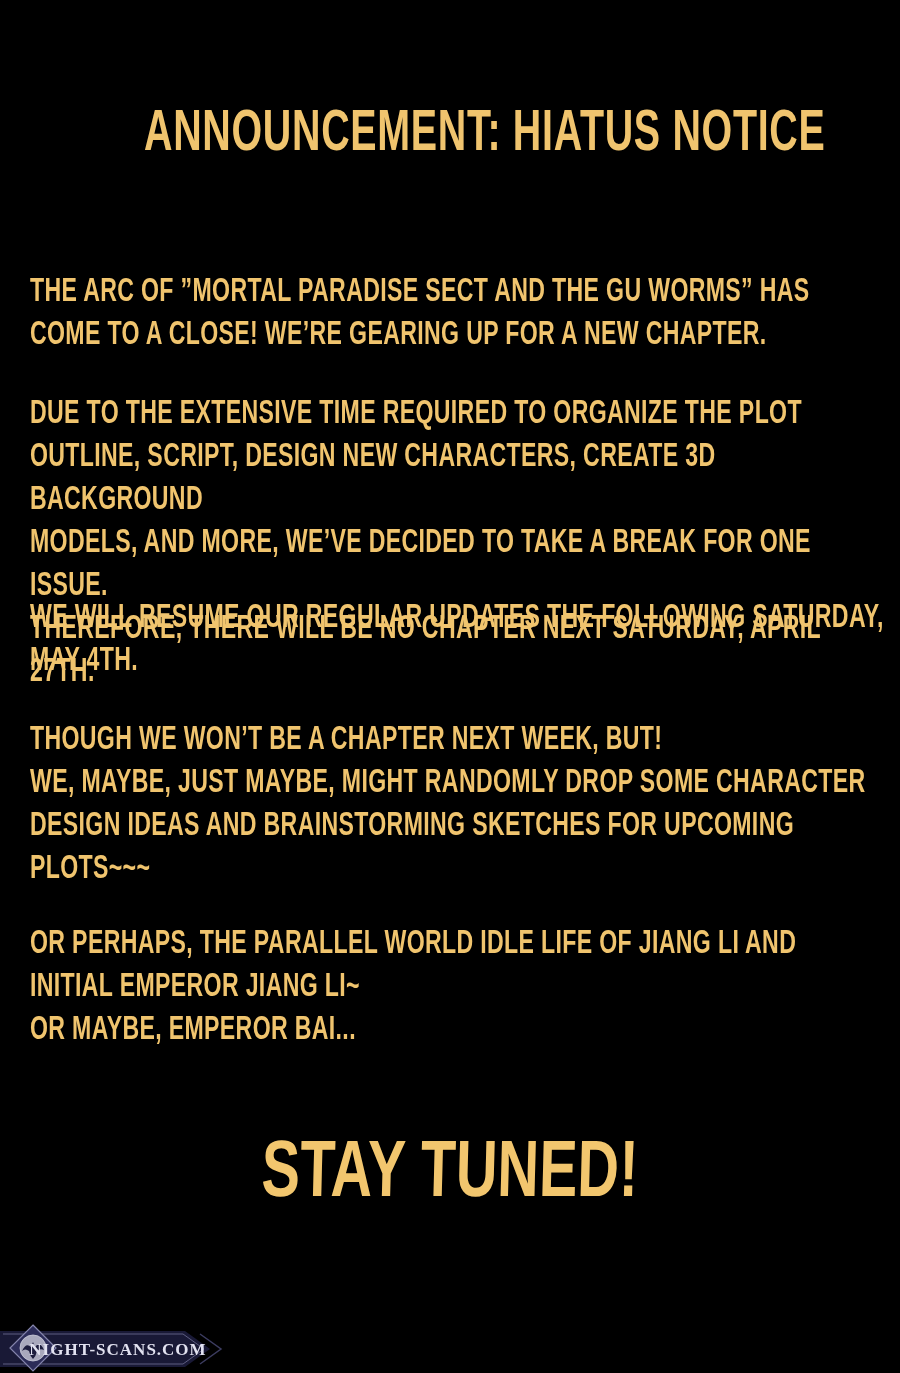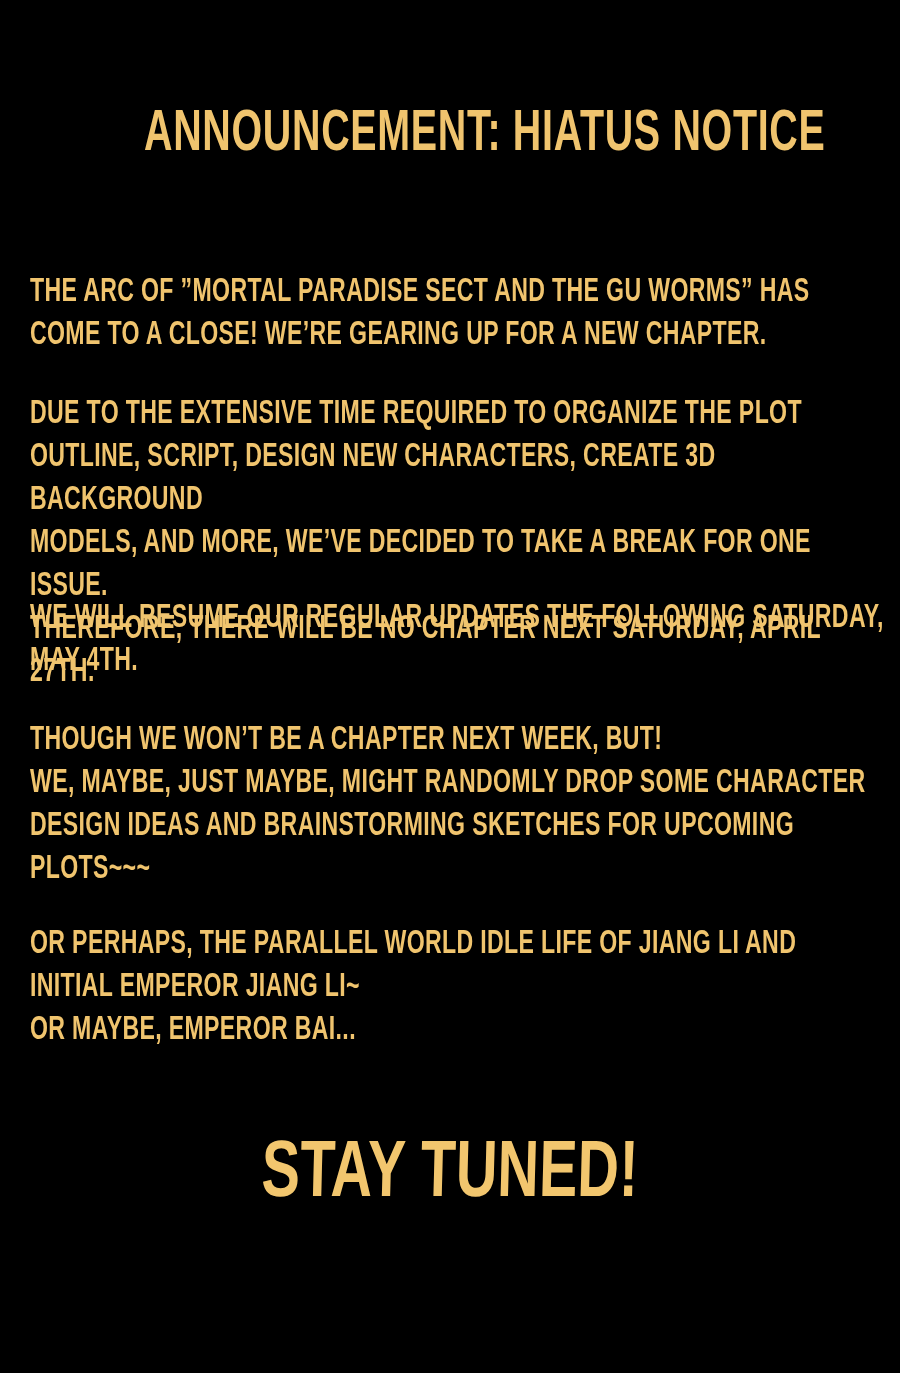--- a/index.html
+++ b/index.html
@@ -71,14 +71,32 @@
 WE, MAYBE, JUST MAYBE, MIGHT RANDOMLY DROP SOME CHARACTER
 DESIGN IDEAS AND BRAINSTORMING SKETCHES FOR UPCOMING
 PLOTS~~~</div>
 
   <div class="para p4">OR PERHAPS, THE PARALLEL WORLD IDLE LIFE OF JIANG LI AND
 INITIAL EMPEROR JIANG LI~
 OR MAYBE, EMPEROR BAI...</div>
 
   <h2 class="outro">STAY TUNED!</h2>
 
+  <div class="footer-banner">
+    <svg width="240" height="52" viewBox="0 0 240 52" xmlns="http://www.w3.org/2000/svg">
+
+      <polygon points="0,10 185,10 210,28 185,46 0,46" fill="#191936"></polygon>
+
+      <polyline points="3,13 183,13 204,28 183,43 3,43" fill="none" stroke="#6a6a8e" stroke-width="1" opacity="0.85"></polyline>
+
+      <polyline points="200,13 221,28 200,43" fill="none" stroke="#3c3c60" stroke-width="1.5"></polyline>
+
+      <polygon points="33,4 56,27 33,50 10,27" fill="#2c2c58" stroke="#8585ac" stroke-width="1.2"></polygon>
+
+      <circle cx="33" cy="27" r="13" fill="#a9a9bd" stroke="#caccda" stroke-width="0.8"></circle>
+
+      <path d="M22 30 Q26 21 31 26 L33 21 L35 26 Q40 20 44 29 Q40 27 37 30 Q36 35 33 38 Q30 35 29 30 Q25 27 22 30 Z" fill="#1d1d3e"></path>
+
+      <text x="118" y="34" text-anchor="middle" font-family="Liberation Serif, serif" font-size="17" font-weight="bold" letter-spacing="1" fill="#e2e2f0">NIGHT-SCANS.COM</text>
+    </svg>
+  </div>
 
 </div>
 
 </body></html>

